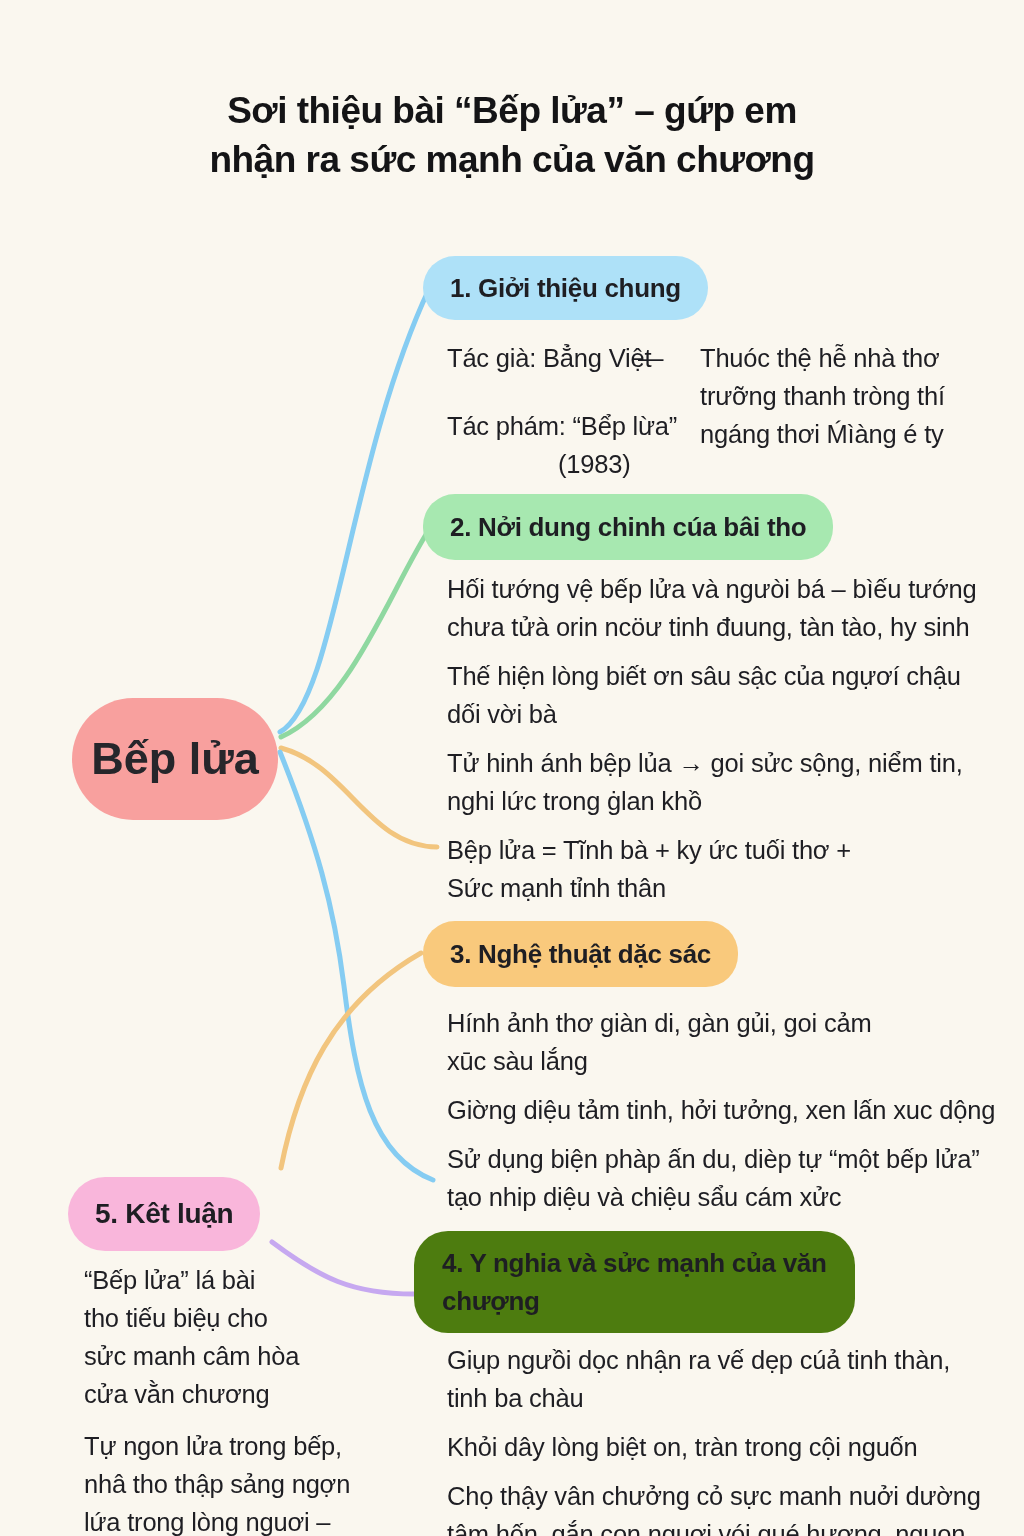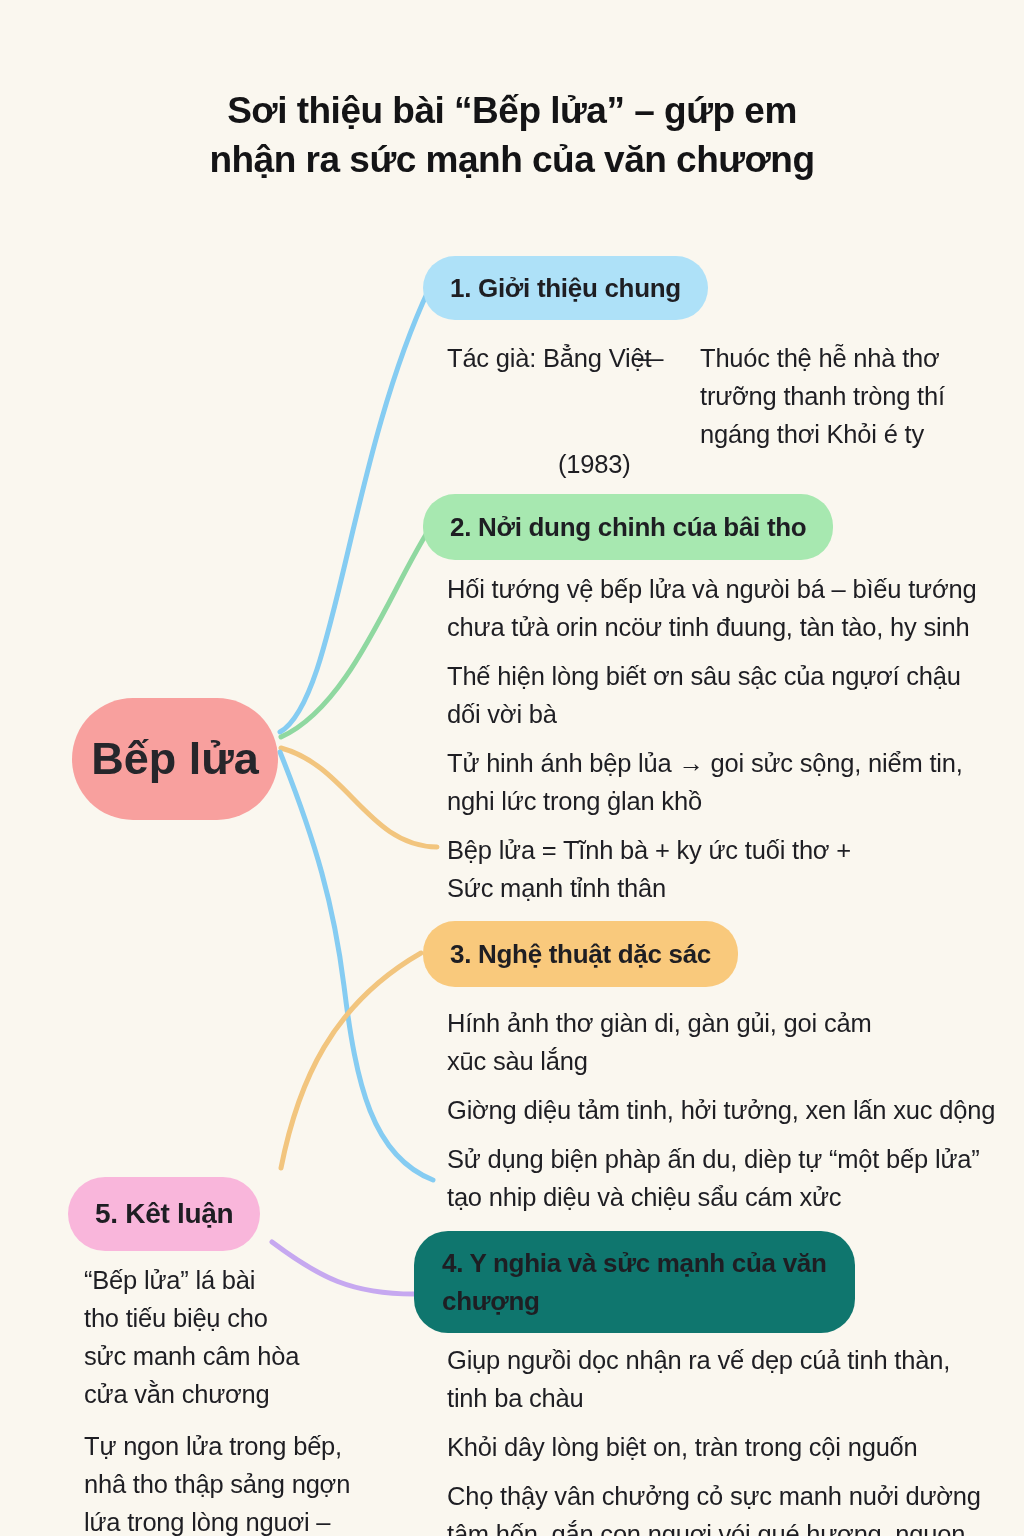--- a/index.html
+++ b/index.html
@@ -57,21 +57,22 @@
     <span>Bếp lửa</span>
   </div>
 
   <div class="pill pill-1" style="background-color: rgb(174, 225, 248); align-items: center;">
     <span>1. Giởi thiệu chung</span>
   </div>
   <div class="body-text b1-author">Tác già: Bẳng Việt</div>
   <div class="body-text b1-dash">—</div>
   <div class="body-text b1-note">Thuóc thệ hễ nhà thơ
 trưỡng thanh tròng thí
-ngáng thơi Khỏi é ty</div>
+ngáng thơi Ḿìàng é ty</div>
+  <div class="body-text b1-work">Tác phám: “Bểp lừa”</div>
   <div class="body-text b1-year">(1983)</div>
 
   <div class="pill pill-2" style="background-color: rgb(167, 232, 176);">
     <span>2. Nởi dung chinh cúa bâi tho</span>
   </div>
   <div class="item-col b2-col">
     <div class="item">Hối tướng vệ bếp lửa và ngưòi bá – bìếu tướng
 chưa tửà orin ncöư tinh đuung, tàn tào, hy sinh</div>
     <div class="item">Thế hiện lòng biết ơn sâu sậc của ngựơí chậu
 dối vời bà</div>
@@ -85,21 +86,21 @@
     <span>3. Nghệ thuật dặc sác</span>
   </div>
   <div class="item-col b3-col">
     <div class="item">Hính ảnh thơ giàn di, gàn gủi, goi cảm
 xūc sàu lắng</div>
     <div class="item">Giờng diệu tảm tinh, hởi tưởng, xen lấn xuc dộng</div>
     <div class="item">Sử dụng biện phàp ấn du, dièp tự “một bếp lửa”
 tạo nhip diệu và chiệu sẩu cám xửc</div>
   </div>
 
-  <div class="pill pill-4" style="background-color: #0f766e; align-items: center;">
+  <div class="pill pill-4" style="background-color: #4d7c0f; align-items: center;">
     <span>4. Y nghia và sửc mạnh của văn
 chượng</span>
   </div>
   <div class="item-col b4-col">
     <div class="item">Giụp ngưồi dọc nhận ra vế dẹp cúả tinh thàn,
 tinh ba chàu</div>
     <div class="item">Khỏi dây lòng biệt on, tràn trong cội nguốn</div>
     <div class="item">Chọ thậy vân chưởng cỏ sực manh nuởi dường
 tâm hốn, gắn con nguơi vói qué hương, nguọn</div>
   </div>

